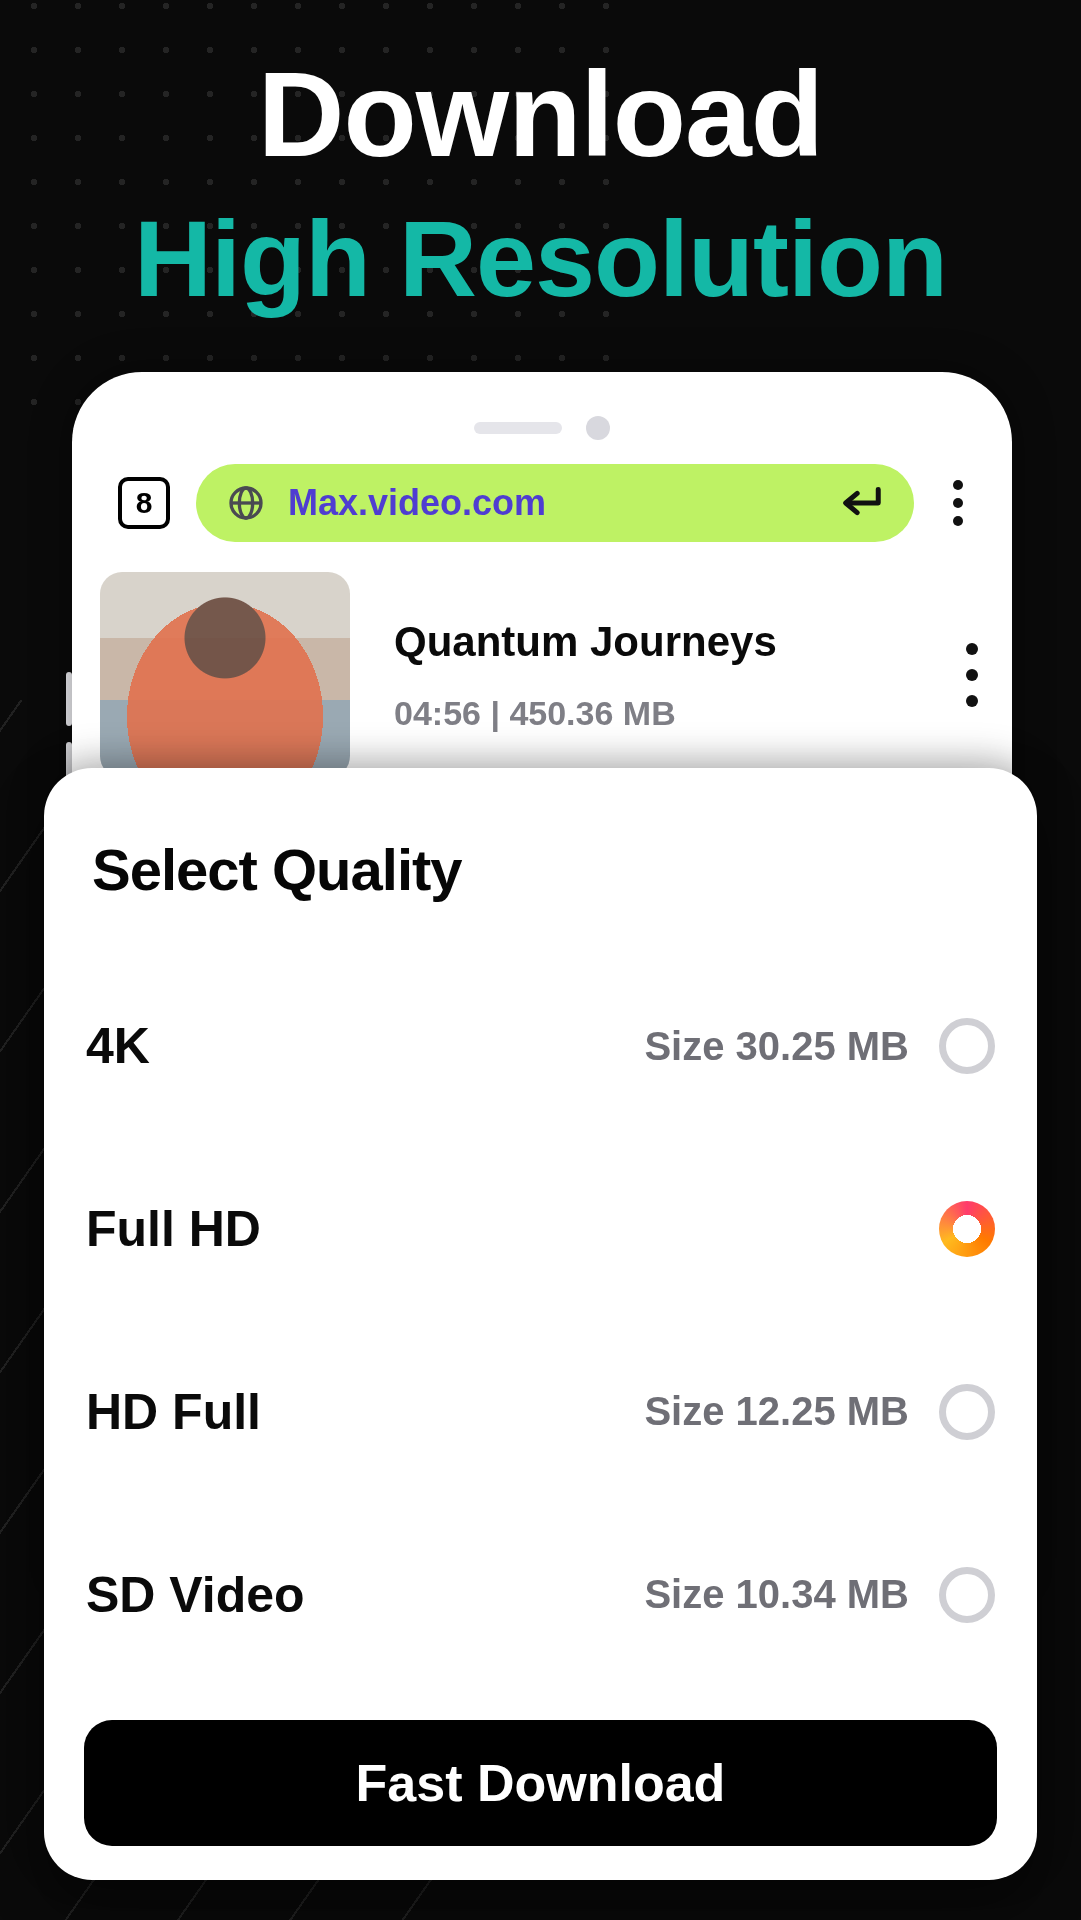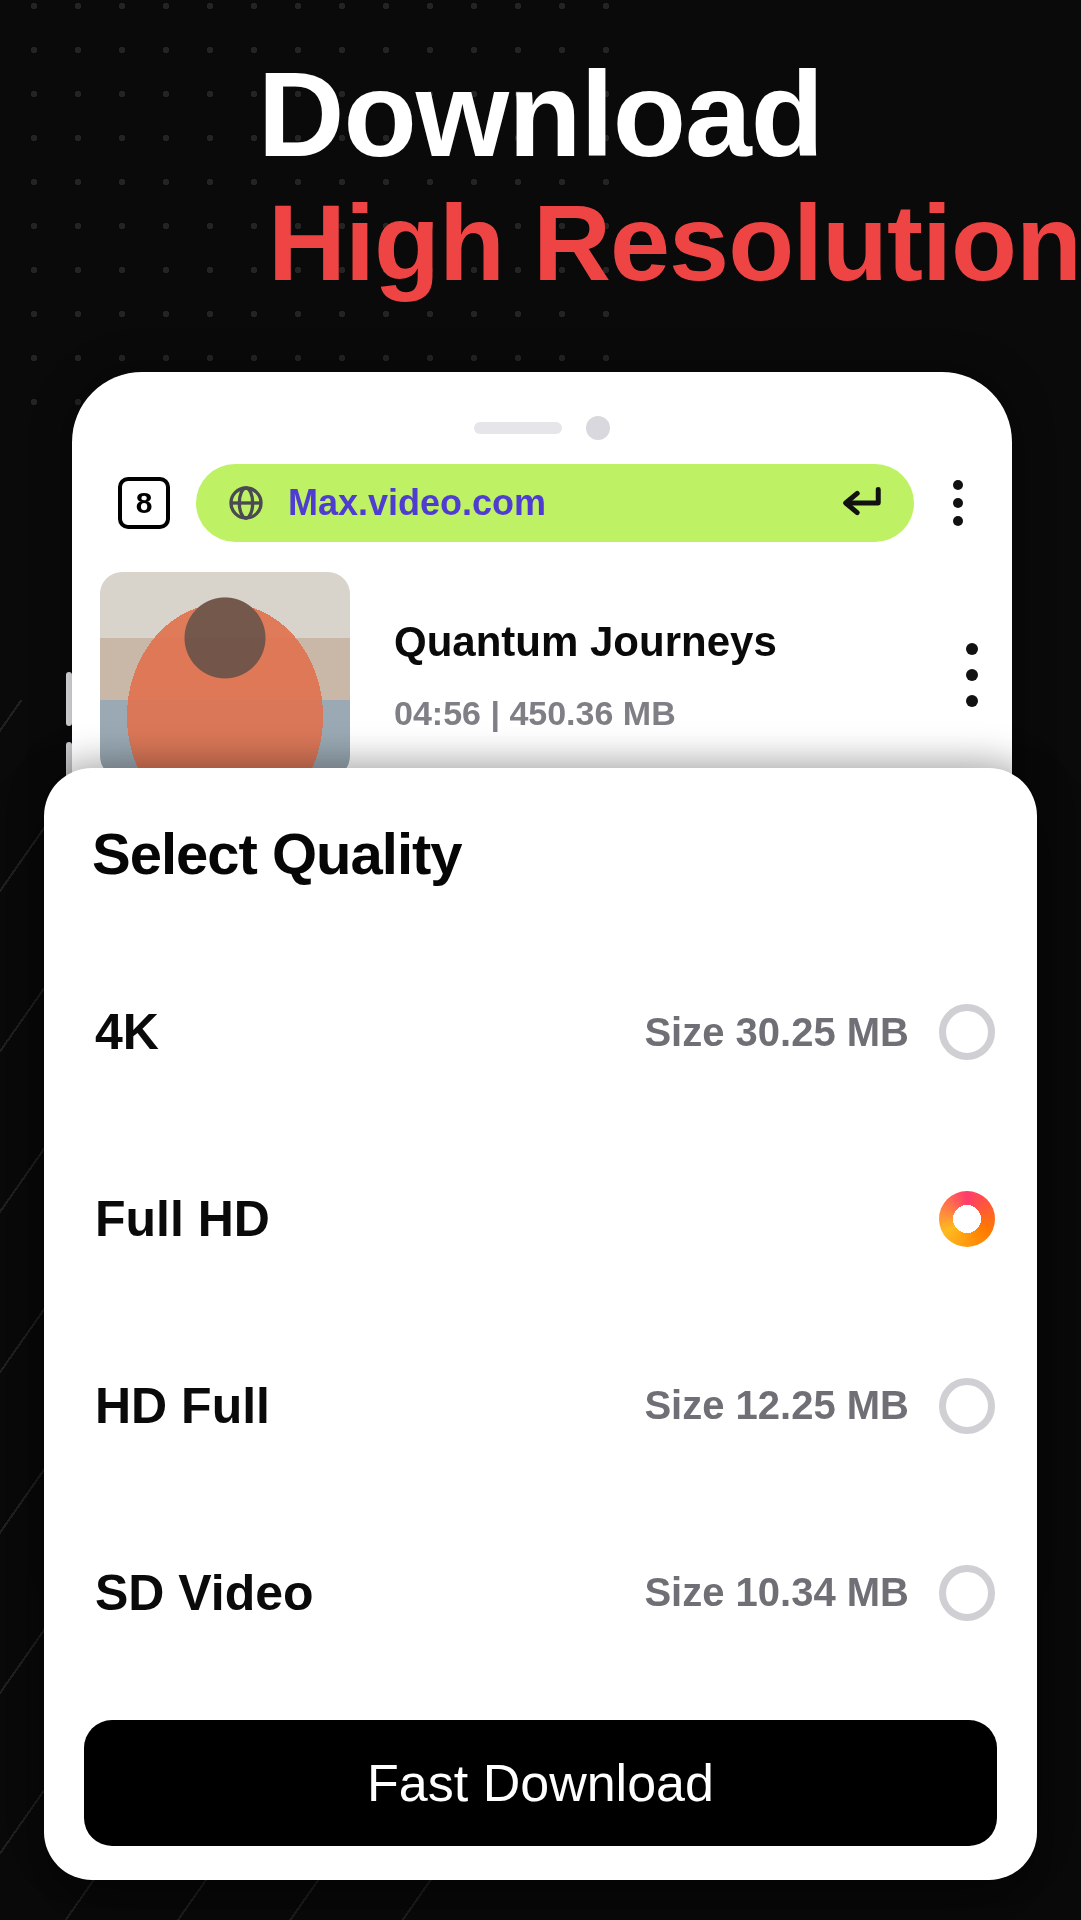--- a/index.html
+++ b/index.html
@@ -43,27 +43,26 @@
     z-index: 2;
   }
   .hero-line1 {
     color: #ffffff;
     font-weight: 900;
     font-size: 120px;
     letter-spacing: -1px;
     line-height: 1;
   }
   .hero-line2 {
-    color: #ef4444;
+    color: #14b8a6;
     font-weight: 800;
     font-size: 108px;
     letter-spacing: -1px;
     line-height: 1.05;
-    margin-top: 12px;
-    text-align: right;
+    margin-top: 28px;
   }
 
   
   .phone {
     position: absolute;
     top: 372px; left: 72px;
     width: 940px; height: 1200px;
     background: #ffffff;
     border-radius: 70px 70px 0 0;
     z-index: 3;
@@ -161,28 +160,28 @@
   .side-left-2 { left:-6px; top: 370px; width:6px; height:110px;}
 
   
   .sheet {
     position:absolute;
     left: 44px; right: 44px; top: 768px; bottom: 40px;
     background:#ffffff;
     border-radius: 48px;
     z-index: 5;
     box-shadow: 0 28px 54px rgba(0,0,0,.45), 0 -8px 36px rgba(0,0,0,.25);
-    padding: 52px 40px 34px;
+    padding: 68px 40px 34px;
     display:flex; flex-direction:column;gap:28px;
   }
   .sheet-title {
     font-weight: 900; font-size: 58px; color:#060606; letter-spacing:-1px;
     margin-left: 8px;
   }
-  .options { margin-top: 24px; flex:1; display:flex; flex-direction:column; justify-content:space-around;margin-left:9px;}
+  .options { margin-top: 24px; flex:1; display:flex; flex-direction:column; justify-content:space-around;}
   .opt {
     display:flex; align-items:center; justify-content:space-between;
     padding: 22px 2px;
   }
   .opt-label { font-weight:800; font-size:50px; color:#0a0a0a;}
   .opt-right { display:flex; align-items:center; gap:30px;}
   .opt-size { font-size:40px; color:#6f6f76; font-weight:600;}
   .opt.selected .opt-size { color:#111; font-weight:800;}
   .radio {
     width:56px; height:56px; border-radius:50%;
@@ -199,21 +198,21 @@
     content:""; display:block; width:100%; height:100%;
     border-radius:50%;
   }
   .cta {
     margin-top: 6px;
     height: 126px;
     background:#000;
     color:#fff;
     border:none;
     border-radius: 28px;
-    font-size:52px; font-weight:400;
+    font-size:52px; font-weight:700;
     width:100%;
   }
 </style>
 </head>
 <body>
 
 <div class="bg-dots"></div>
 <div class="bg-lines"></div>
 
 <div class="hero">

